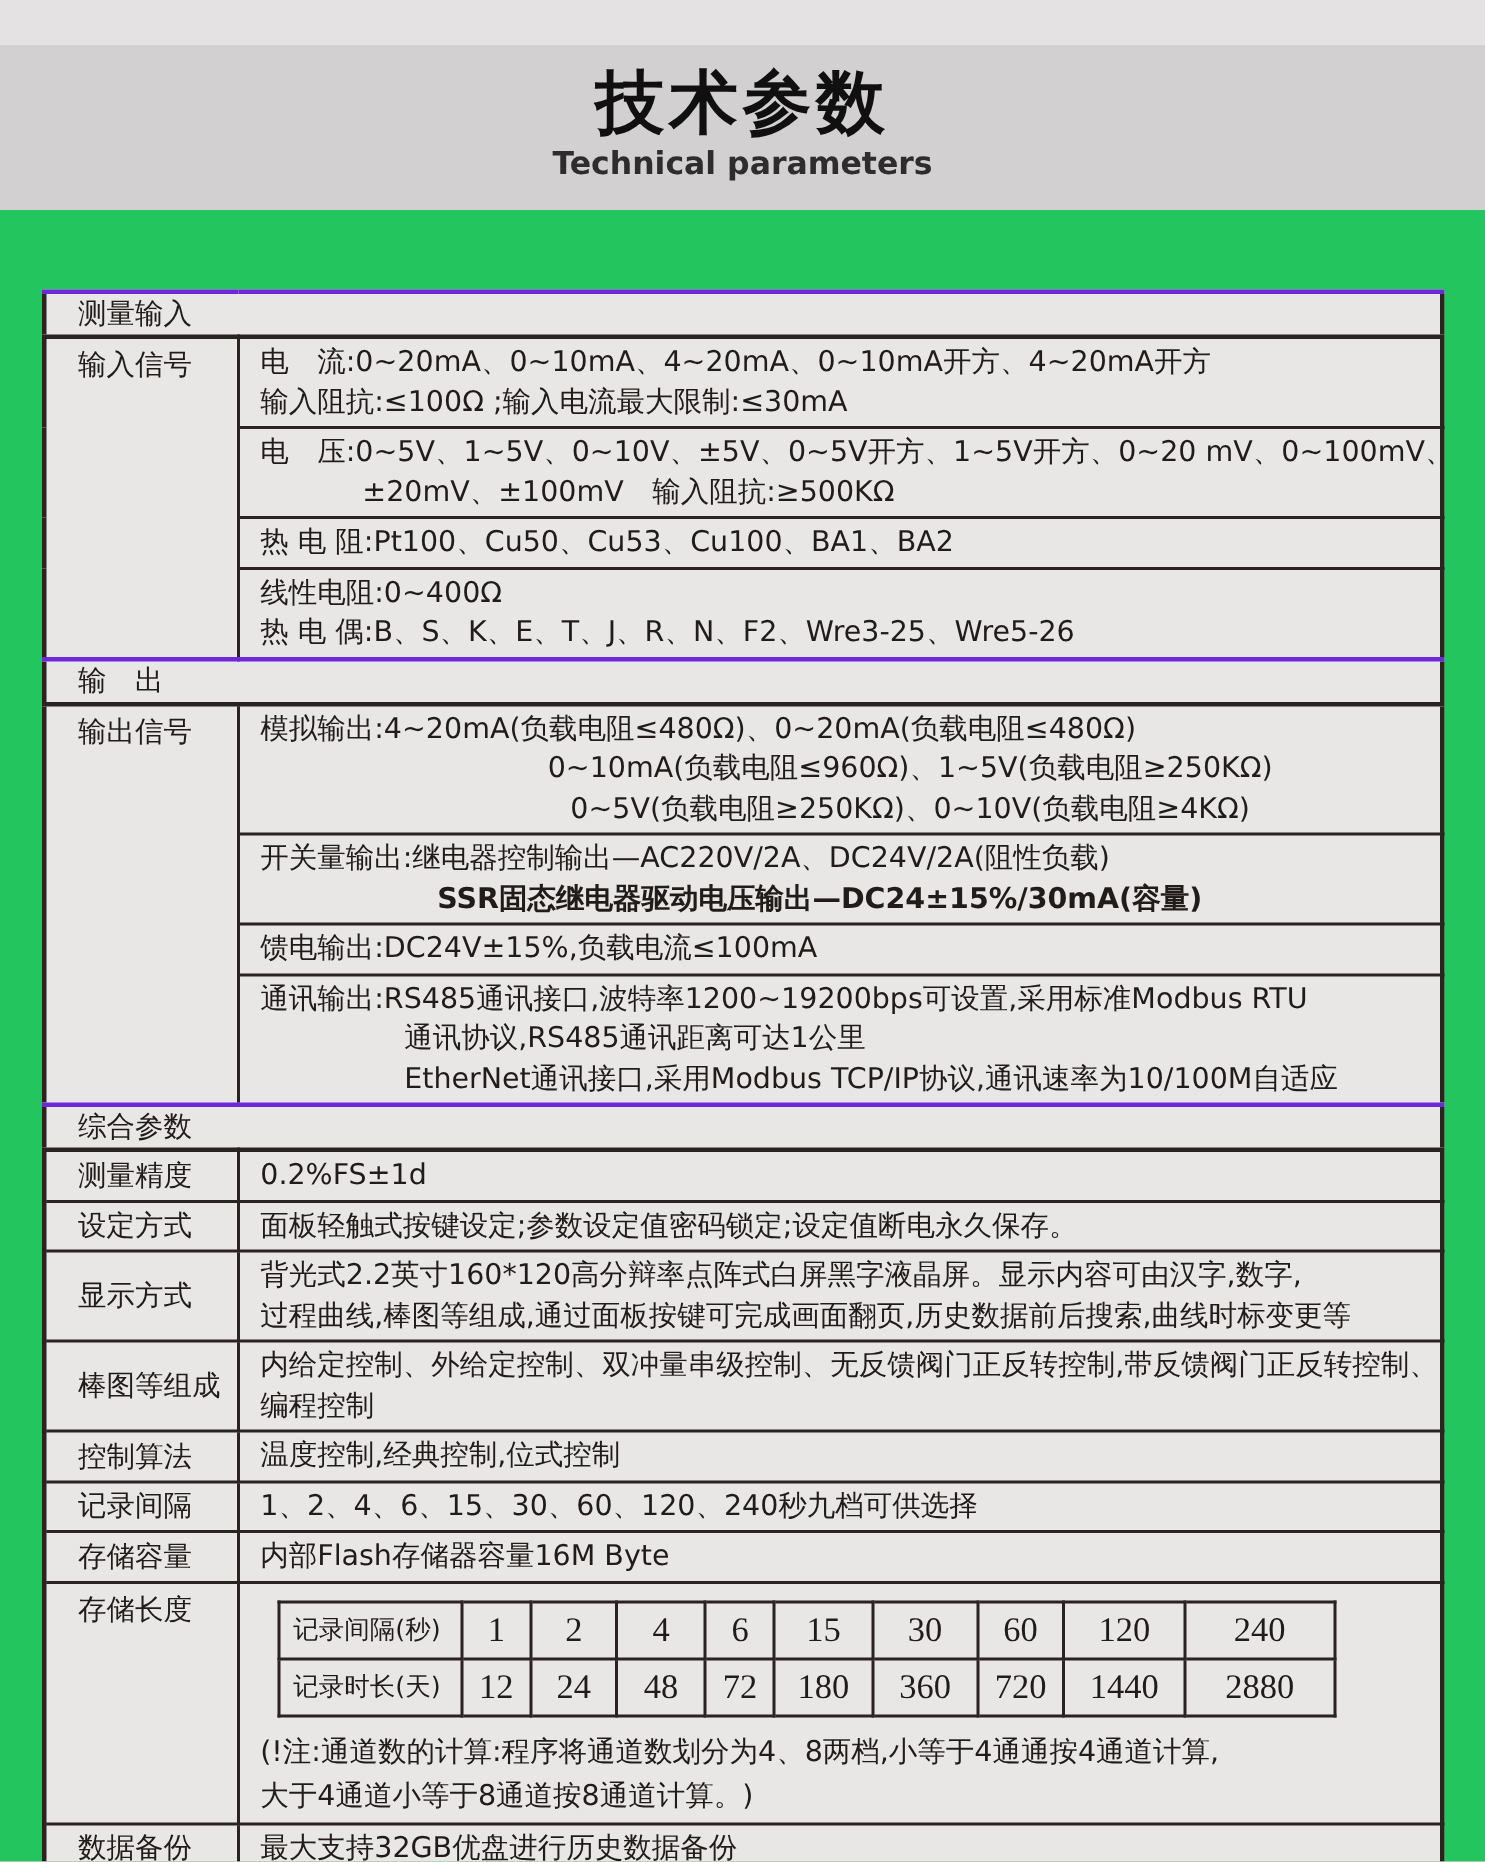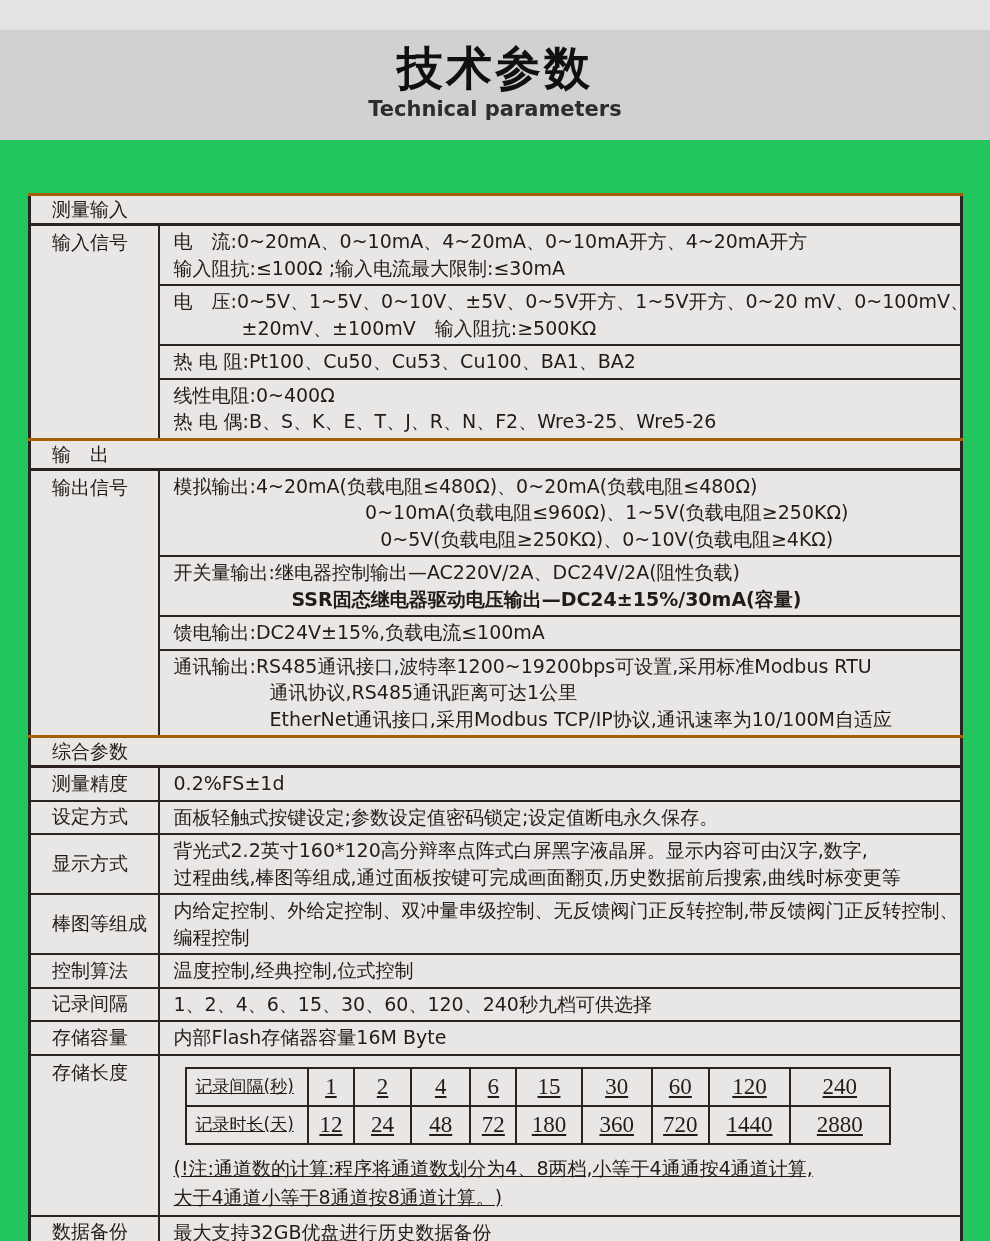--- a/index.html
+++ b/index.html
@@ -42,21 +42,21 @@
     border-collapse: collapse;
     background: #e9e7e6;
     table-layout: fixed;
   }
   table.spec td {
     border: 2px solid #2a2321;
     vertical-align: middle;
     overflow: hidden;
   }
   table.spec { border: 3px solid #2a2321; }
-  tr.section td { border-top: 3px solid #a16207; border-bottom: 3px solid #2a2321; }
+  tr.section td { border-top: 3px solid #6d28d9; border-bottom: 3px solid #2a2321; }
 
   .section-cell {
     font-size: 19px;
     line-height: 26px;
     padding: 0 0 1px 21px;
     white-space: nowrap;
   }
   td.lbl {
     font-size: 19px;
     padding-left: 21px;
@@ -98,21 +98,21 @@
     font-family: "Liberation Serif", "DejaVu Serif", serif;
     font-size: 23px;
     text-align: center;
   }
   .note {
     font-size: 19px;
     line-height: 29px;
     padding-left: 14px;
     white-space: nowrap;
   }
-  .storage-cell { padding-bottom: 8px; text-decoration: underline; }
+  .storage-cell { padding-bottom: 8px; }
 </style>
 </head>
 <body>
 
 <div class="page">
 
   <div class="band-top"></div>
   <div class="band-title"></div>
 
   <div class="title-wrap">

